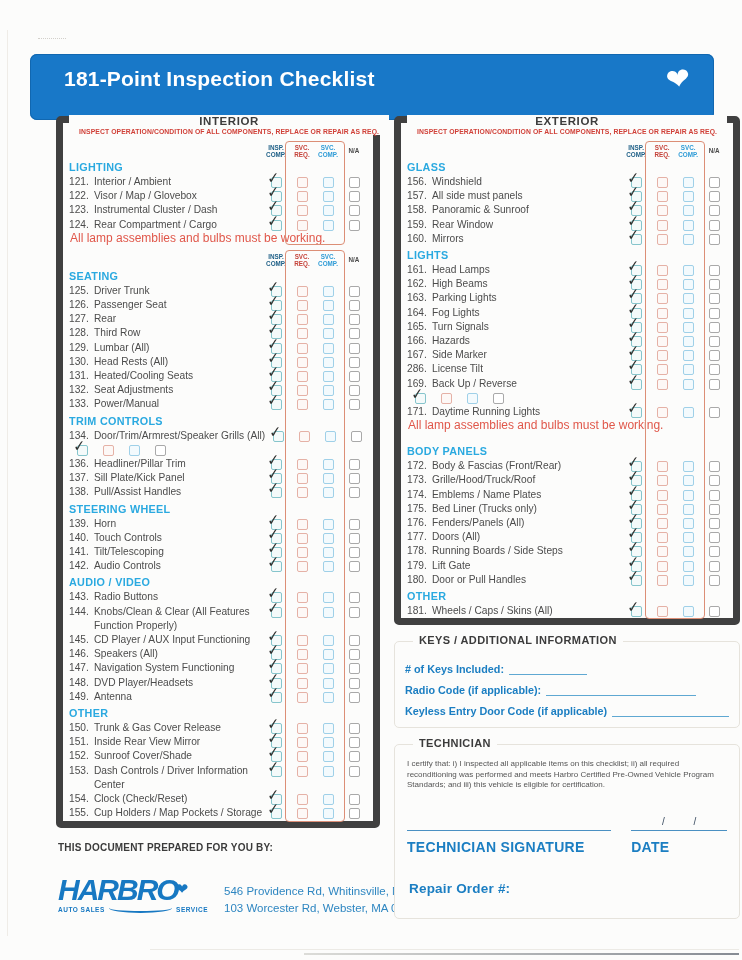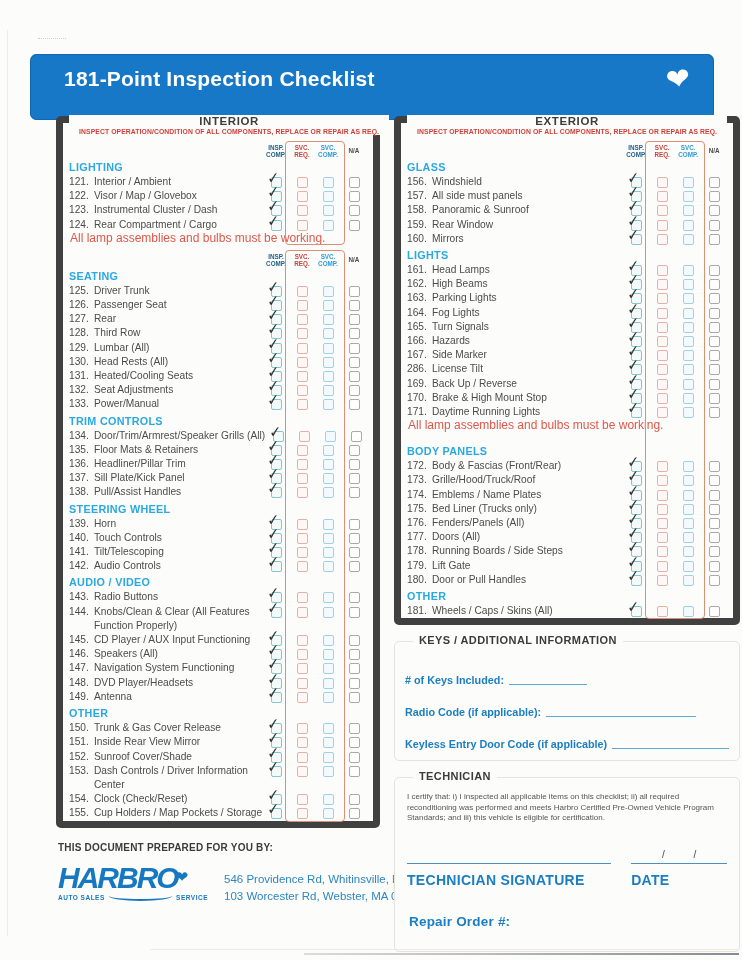--- a/index.html
+++ b/index.html
@@ -51,40 +51,40 @@
   .hdr-svc_comp{color:#2e9bd6}
   .hdr-na{color:#4a4a4a;line-height:14px}
 
   .group-title{font-size:10.8px;font-weight:700;color:#2aa9e0;line-height:15px;margin-top:2px;letter-spacing:.3px}
   .group-title.gap{margin-top:13px}
   .note{font-size:12px;color:#e0574a;line-height:11px;margin:1px 0 2px;padding-left:1px}
 
   
   .infobox{border:1px solid #e6e3dc;border-radius:5px;padding:0 10px 10px;margin-top:16px;background:#fcfcfb}
   .infobox-title{display:table;background:#fcfcfb;padding:0 6px;transform:translateY(-8px);margin-left:8px;font-size:11px;font-weight:700;color:#3b3b3b;letter-spacing:.4px;white-space:nowrap}
-  .kfield{display:flex;align-items:flex-start;margin:20px 0 0;gap:5px}
+  .kfield{display:flex;align-items:center;margin:9px 0 0;gap:5px}
   .klabel{font-size:10.8px;font-weight:700;color:#1b7ec2;white-space:nowrap}
   .kline{border-bottom:1.5px solid #5fa8d2;height:11px}
   .kline.w1{width:78px}
   .kline.w2{flex:1}
   .kline.w3{width:150px}
 
   .cert{font-size:8px;line-height:10.5px;color:#555;margin:2px 2px 0 2px}
   .sigrow{display:flex;gap:20px;margin:26px 2px 0;align-items:flex-end}
   .sigcol{flex:1}
   .datecol{width:96px;flex:none}
   .slashes{text-align:center;font-size:10px;color:#3d4f63;word-spacing:26px;line-height:10px}
   .sigline{border-bottom:1.5px solid #4a90c2;height:4px}
   .siglabel{margin-top:8px;font-size:14px;font-weight:700;color:#1b7ec2;letter-spacing:.3px}
   .repair{margin:26px 2px 12px 4px;font-size:13.5px;font-weight:700;color:#1b7ec2;letter-spacing:.2px}
 
   
   .footer{margin-top:14px;padding-left:2px}
   .prepared{font-size:10px;font-weight:700;color:#3b3b3b;letter-spacing:.2px}
-  .footer-row{display:flex;margin-top:8px;gap:16px}
+  .footer-row{display:flex;margin-top:20px;gap:16px}
   .logo{width:150px;flex:none;position:relative}
   .logo-text{font-size:30px;font-weight:800;font-style:italic;color:#1778c2;letter-spacing:-2px;line-height:32px}
   .logo-heart{font-size:15px;letter-spacing:0;margin-left:-2px;vertical-align:6px;font-family:"DejaVu Sans",sans-serif}
   .logo-sub{display:flex;align-items:flex-end;gap:4px;font-size:6.5px;font-weight:700;color:#1778c2;letter-spacing:.5px}
   .swoosh{flex:1;height:5px;border-bottom:2.5px solid #1778c2;border-radius:0 0 100% 100%/0 0 200% 200%}
   .addresses{font-size:11.5px;color:#2e86c1;line-height:17px;font-weight:500;margin-top:10px;white-space:nowrap}
 </style>
 </head>
 <body>
 
@@ -400,21 +400,20 @@
                   </div>
                   <div class="cell">
                     <span class="cb cb-svc_comp"></span>
                   </div>
                   <div class="cell">
                     <span class="cb cb-na"></span>
                   </div>
                 </div>
               </div>
               <div class="row item-row">
-                <div class="lbl"><span class="num">135.</span><span class="ltext">Floor Mats &amp; Retainers</span></div>
                 <div class="cells">
                   <div class="cell">
                     <span class="cb cb-insp_comp"></span>
                     <span class="check">✓</span>
                   </div>
                   <div class="cell">
                     <span class="cb cb-svc_req"></span>
                   </div>
                   <div class="cell">
                     <span class="cb cb-svc_comp"></span>
@@ -1089,21 +1088,20 @@
                   </div>
                   <div class="cell">
                     <span class="cb cb-svc_comp"></span>
                   </div>
                   <div class="cell">
                     <span class="cb cb-na"></span>
                   </div>
                 </div>
               </div>
               <div class="row item-row">
-                <div class="lbl"><span class="num">170.</span><span class="ltext">Brake &amp; High Mount Stop</span></div>
                 <div class="cells">
                   <div class="cell">
                     <span class="cb cb-insp_comp"></span>
                     <span class="check">✓</span>
                   </div>
                   <div class="cell">
                     <span class="cb cb-svc_req"></span>
                   </div>
                   <div class="cell">
                     <span class="cb cb-svc_comp"></span>

